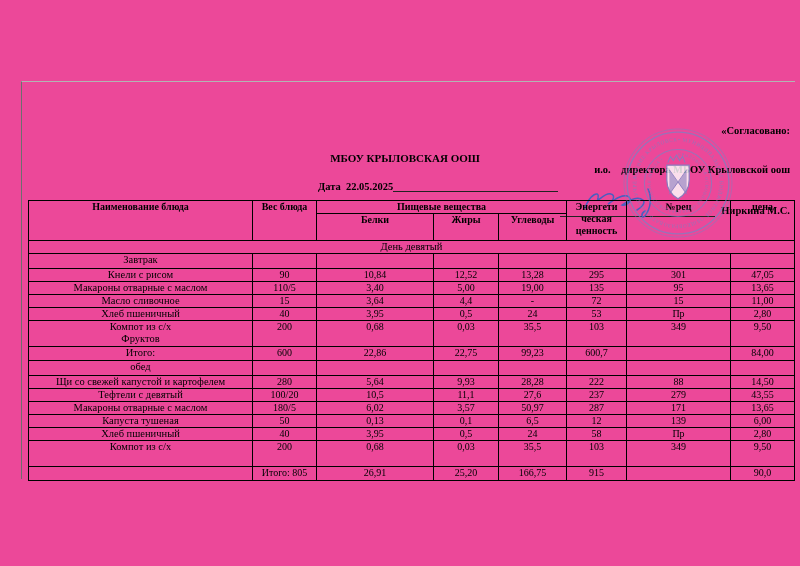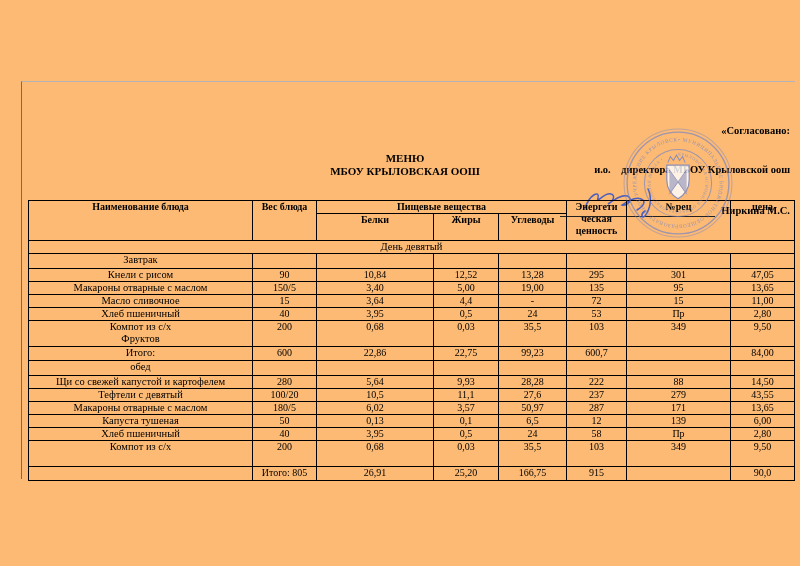--- a/index.html
+++ b/index.html
@@ -1,21 +1,21 @@
 <!DOCTYPE html>
 <html style="--seal-ink: #7585c5; --signature-ink: #4a5ec0;"><head>
 <meta charset="utf-8">
 <style>
   :root{
     --seal-ink:#7585c5;
     --signature-ink:#4a5ec0;
   }
   html,body{margin:0;padding:0;background:#fff;}
   .page{
-    position:relative;width:800px;height:566px;background:#fdba74;overflow:hidden;
+    position:relative;width:800px;height:566px;background:#ec4899;overflow:hidden;
     font-family:"Liberation Serif","DejaVu Serif",serif;color:#000;
   }
   .frame{
     position:absolute;left:21px;top:81px;width:773px;height:397px;
     border-top:1px solid #b3b3b3;border-left:1px solid #6e6e6e;
   }
   
   .approval{
     position:absolute;top:98px;left:390px;width:400px;text-align:right;
     font-weight:bold;font-size:10.5px;line-height:13px;white-space:pre;
@@ -67,23 +67,23 @@
   <div class="approval">
     <div>«Согласовано:</div>
     <div>и.о.    директора МБОУ Крыловской оош</div>
     <div class="sig-row"><span class="sig-underline"><svg width="120" height="36" viewBox="0 0 120 36">
         <path class="signature-path" stroke-width="1.5" stroke-linecap="round" d="M3,24 C8,10 18,6 16,14 C14,21 22,8 29,10 C34,11 31,18 26,20 C33,15 42,9 47,13 C51,17 44,22 40,21 C47,16 56,12 61,16 C64,19 59,24 55,26"></path>
         <path class="signature-path" stroke-width="1.5" stroke-linecap="round" d="M66,5 C70,13 69,24 63,32 C60,35 58,30 63,27"></path>
       </svg></span><span>Ниркина М.С.</span></div>
   </div>
 
   <div class="title">
-    <div>МЕНЮ</div>
     <div>МБОУ КРЫЛОВСКАЯ ООШ</div>
   </div>
+  <div class="date-line"><span>Дата  22.05.2025</span><span class="date-underline"></span></div>
 
   <table class="menu">
     <colgroup>
       <col style="width:224px">
         <col style="width:64px">
         <col style="width:117px">
         <col style="width:65px">
       <col style="width:68px">
         <col style="width:60px">
         <col style="width:104px">
@@ -123,21 +123,21 @@
           <td>90</td>
           <td>10,84</td>
           <td>12,52</td>
           <td>13,28</td>
           <td>295</td>
           <td>301</td>
           <td>47,05</td>
         </tr>
         <tr class="r13">
           <td class="a-center">Макароны отварные с маслом</td>
-          <td>150/5</td>
+          <td>110/5</td>
           <td>3,40</td>
           <td>5,00</td>
           <td>19,00</td>
           <td>135</td>
           <td>95</td>
           <td>13,65</td>
         </tr>
         <tr class="r13">
           <td class="a-center">Масло сливочное</td>
           <td>15</td>

